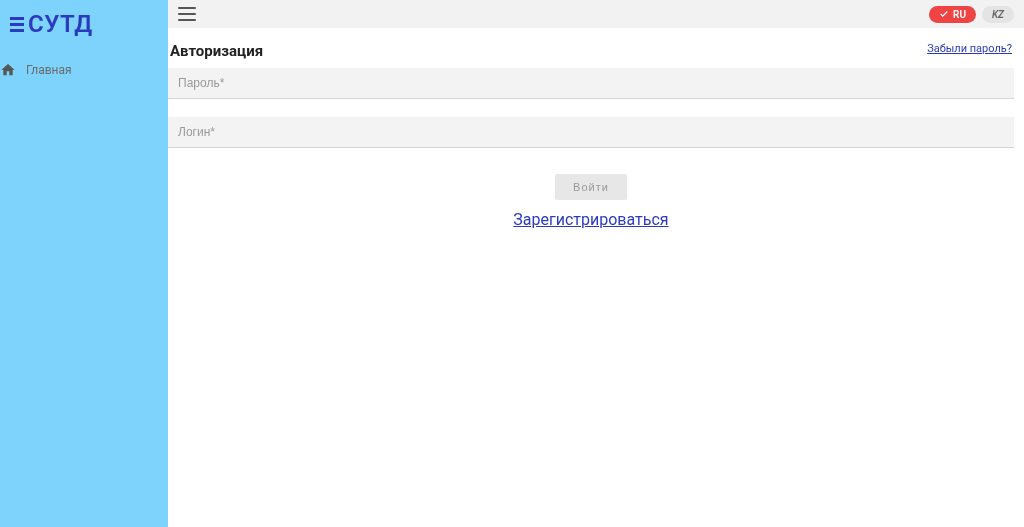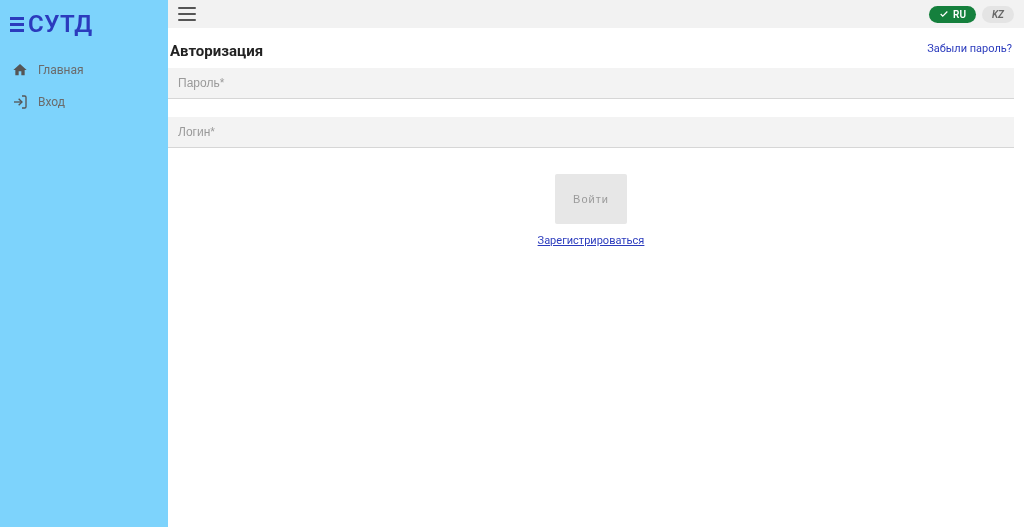--- a/index.html
+++ b/index.html
@@ -45,21 +45,21 @@
       height: 3px;
       background: #2b3bbd;
     }
     .nav {
       margin-top: 6px;
     }
     .nav-item {
       display: flex;
       align-items: center;
       gap: 10px;
-      padding: 8px 12px;
+      padding: 8px 0;
       font-size: 12px;
       color: #6b6b6b;
       cursor: pointer;
     }
     .nav-item .icon {
       width: 16px;
       height: 16px;
       flex-shrink: 0;
       color: #555;
     }
@@ -99,21 +99,21 @@
       border-radius: 12px;
       padding: 3px 10px;
       font-size: 10px;
       font-weight: 600;
       cursor: pointer;
       display: flex;
       align-items: center;
       gap: 4px;
     }
     .lang-pill.active {
-      background: #15803d;
+      background: #ef4444;
       color: #ffffff;
     }
     .lang-pill.inactive {
       background: #e4e4e4;
       color: #666;
       font-style: italic;
     }
     .check-icon {
       width: 10px;
       height: 10px;
@@ -130,20 +130,21 @@
       padding: 0 2px 8px 2px;
     }
     .page-title {
       font-size: 15px;
       font-weight: 700;
       color: #222;
     }
     .forgot-link {
       font-size: 11px;
       color: #2b3bbd;
+      text-decoration: underline;
       cursor: pointer;
     }
     .input-field {
       background: #f3f3f3;
       border: none;
       border-bottom: 1px solid #d6d6d6;
       width: 100%;
       padding: 8px 10px;
       font-size: 12px;
       color: #333;
@@ -159,26 +160,26 @@
       align-items: center;
       gap: 10px;
       margin-top: 8px;
     }
     .login-btn {
       background: #e7e7e7;
       border: none;
       color: #9a9a9a;
       font-size: 11px;
       letter-spacing: 1px;
-      padding: 19px 18px;
+      padding: 7px 18px;
       border-radius: 2px;
       cursor: pointer;
     }
     .register-link {
-      font-size: 11px;
+      font-size: 16px;
       color: #2b3bbd;
       text-decoration: underline;
       cursor: pointer;
     }
   </style>
 </head>
 <body>
 
 <aside class="sidebar">
   <div class="logo">
@@ -191,30 +192,20 @@
   </div>
   <nav class="nav">
     <div class="nav-item">
       <span class="icon">
         <svg viewBox="0 0 24 24" fill="currentColor">
             <path d="M10 20v-6h4v6h5v-8h3L12 3 2 12h3v8z"></path>
           </svg>
       </span>
       <span>Главная</span>
     </div>
-    <div class="nav-item">
-      <span class="icon">
-        <svg viewBox="0 0 24 24" fill="none" stroke="currentColor" stroke-width="2">
-            <path d="M15 3h4a2 2 0 0 1 2 2v14a2 2 0 0 1-2 2h-4"></path>
-            <polyline points="10 17 15 12 10 7"></polyline>
-            <line x1="15" y1="12" x2="3" y2="12"></line>
-          </svg>
-      </span>
-      <span>Вход</span>
-    </div>
   </nav>
 </aside>
 
 <main class="main">
   <div class="topbar">
     <div class="hamburger">
       <span></span>
         <span></span>
         <span></span>
     </div>

